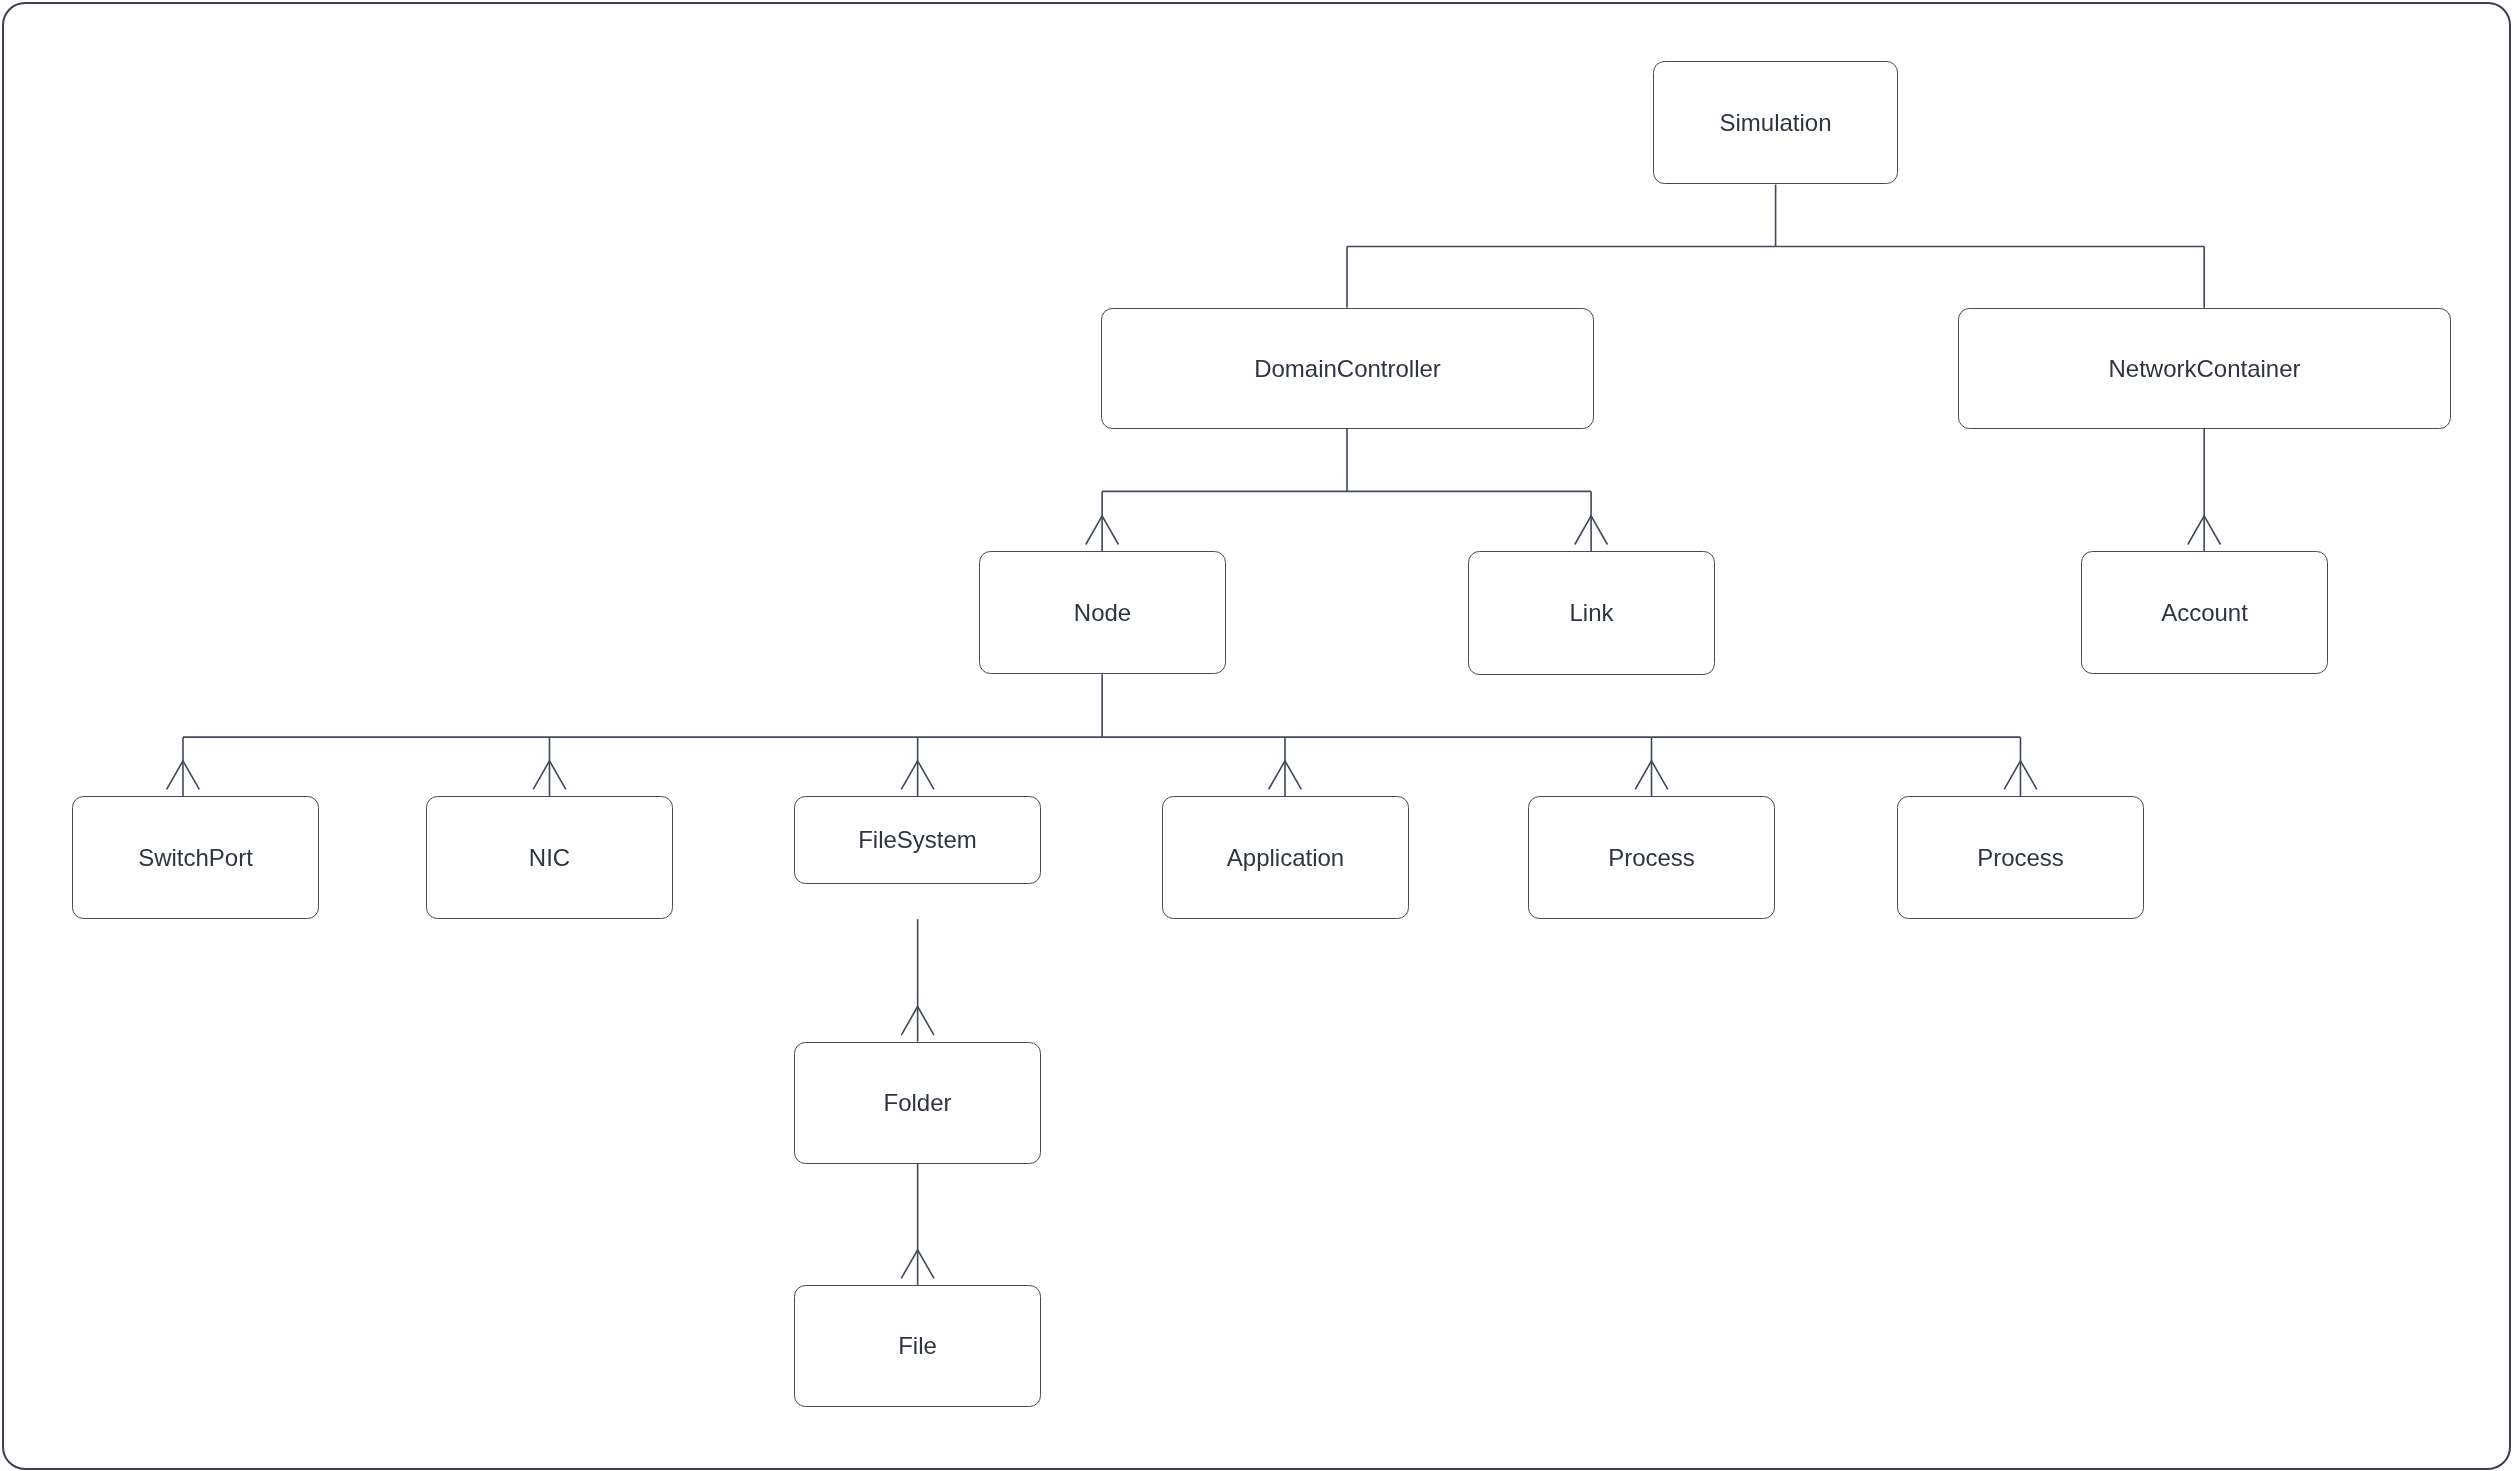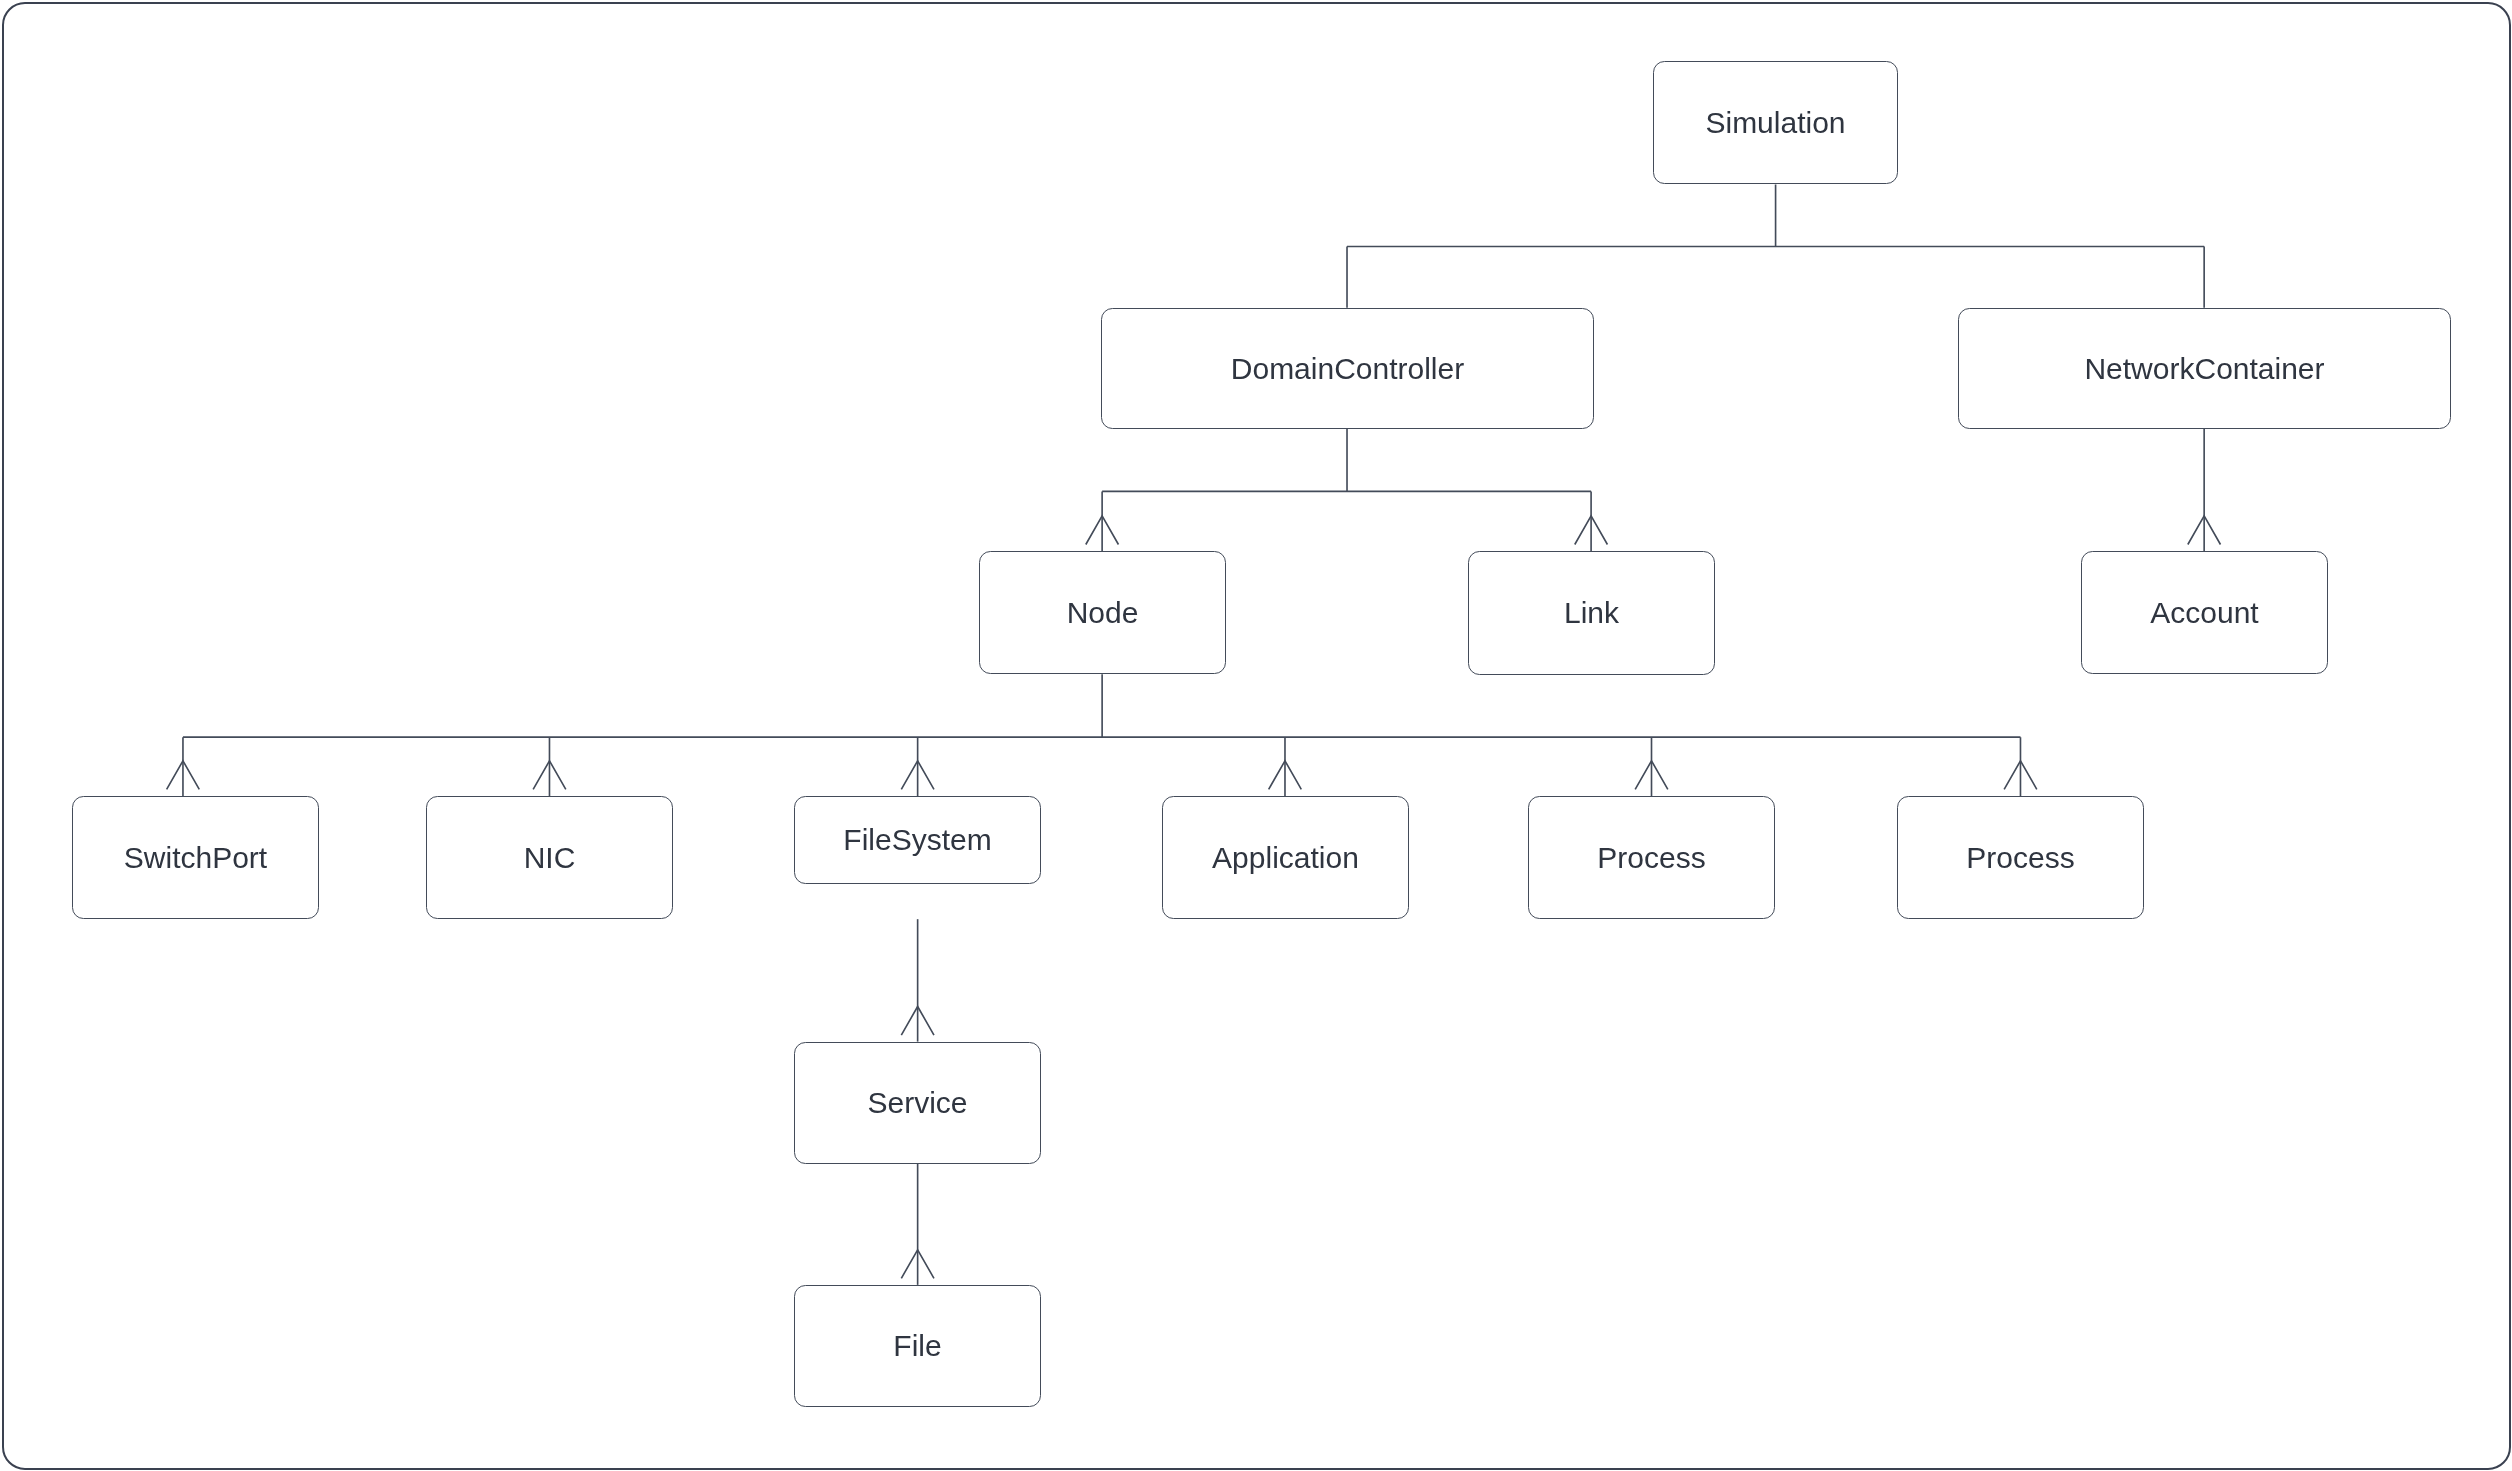--- a/index.html
+++ b/index.html
@@ -34,21 +34,21 @@
   .node-box {
     position: absolute;
     background: #ffffff;
     border: 1.6px solid #434b59;
     border-radius: 11.4px;
     display: flex;
     align-items: center;
     justify-content: center;
   }
   .node-label {
-    font-size: 30px;
+    font-size: 24px;
     color: #2f3540;
     white-space: nowrap;
   }
 </style>
 </head>
 <body>
 
 <div class="frame"></div>
 
 <svg class="connectors" width="2512" height="1471" viewBox="0 0 3077 1802">
@@ -120,19 +120,19 @@
 
 <div class="node-box" style="left:1528px;top:796px;width:247px;height:123px">
   <span class="node-label">Process</span>
 </div>
 
 <div class="node-box" style="left:1897px;top:796px;width:247px;height:123px">
   <span class="node-label">Process</span>
 </div>
 
 <div class="node-box" style="left:794px;top:1042px;width:247px;height:122px">
-  <span class="node-label">Service</span>
+  <span class="node-label">Folder</span>
 </div>
 
 <div class="node-box" style="left:794px;top:1285px;width:247px;height:122px">
   <span class="node-label">File</span>
 </div>
 
 
 </body></html>

